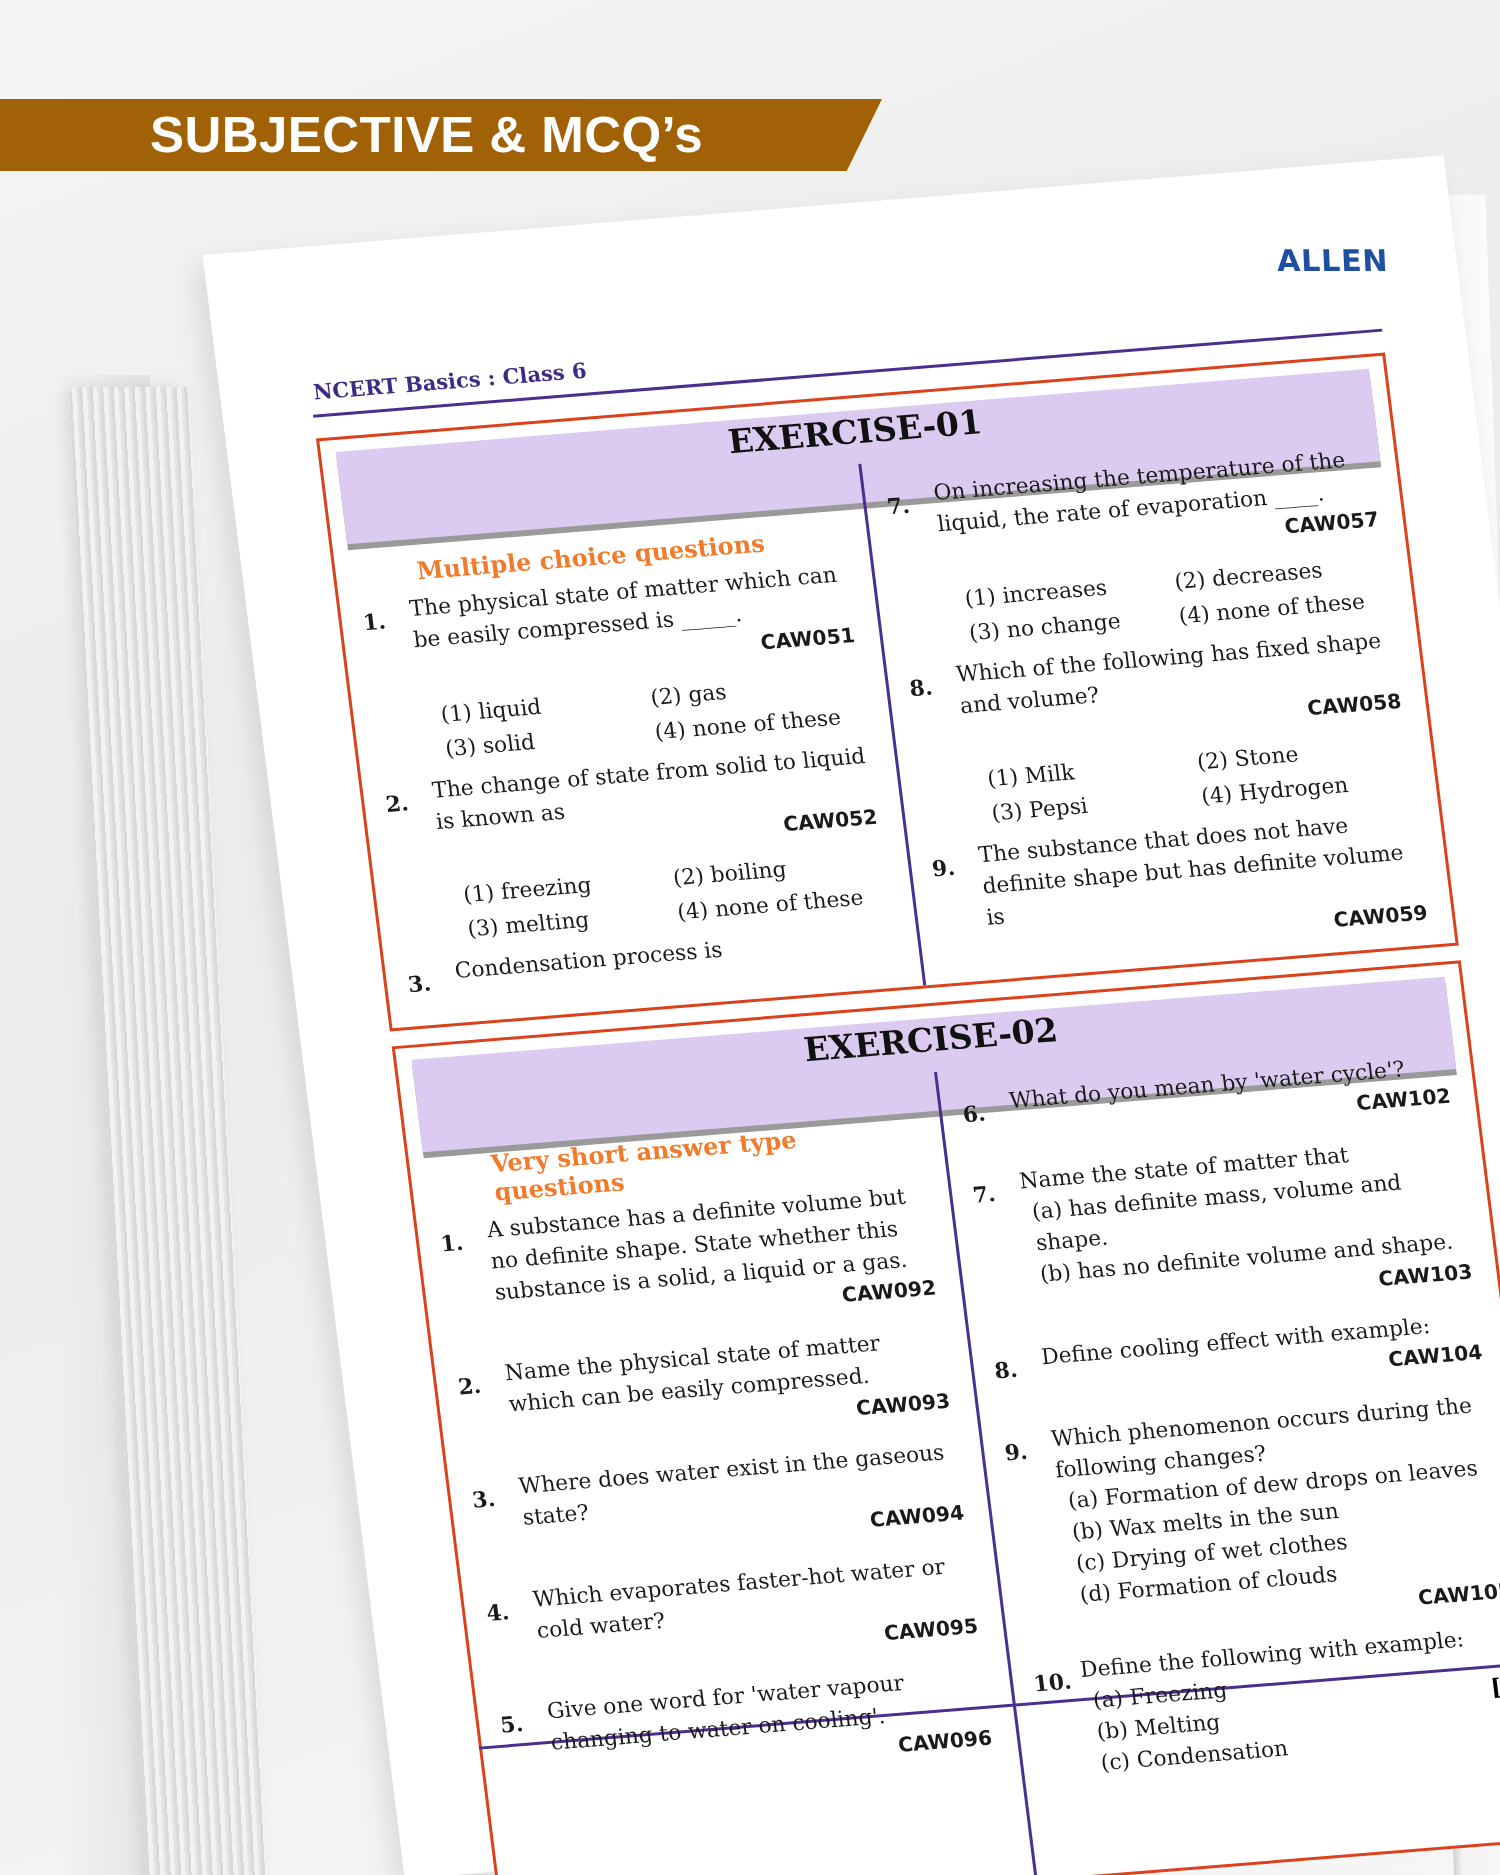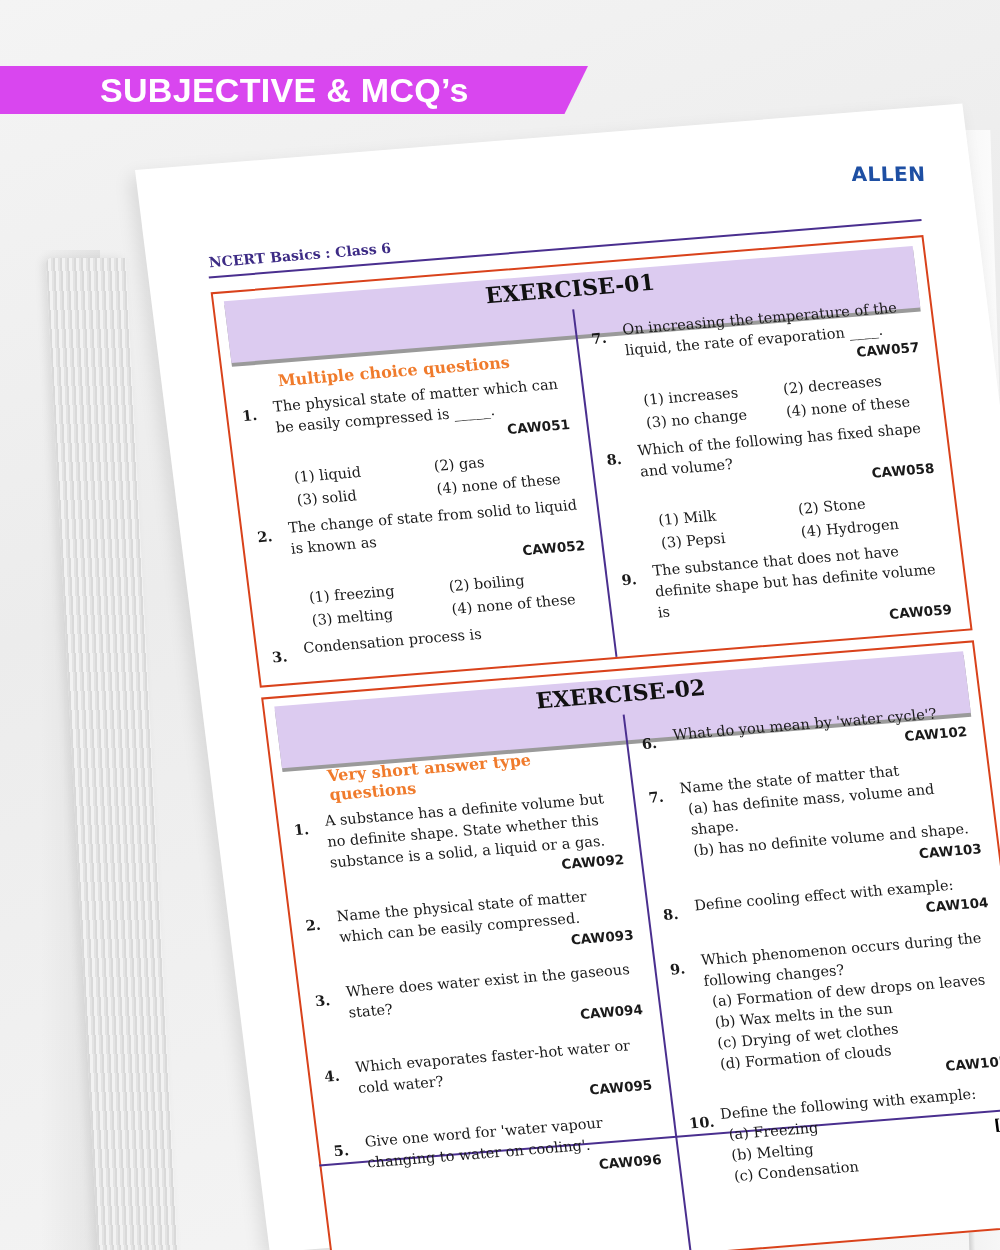--- a/index.html
+++ b/index.html
@@ -4,21 +4,21 @@
 <style>
   * { box-sizing: border-box; margin: 0; padding: 0; }
   html, body { width: 1000px; height: 1250px; overflow: hidden; }
   body {
     position: relative;
     background: linear-gradient(160deg, #f4f4f4 0%, #ececec 40%, #f6f6f6 100%);
     font-family: "DejaVu Serif", "Liberation Serif", serif;
   }
   .banner {
     position: absolute; left: 0; top: 66px; width: 588px; height: 48px;
-    background: #d946ef;
+    background: #a16207;
     clip-path: polygon(0 0, 100% 0, 96% 100%, 0 100%);
     display: flex; align-items: center;
   }
   .banner-title {
     margin-left: 100px; color: #fff;
     font-family: "Liberation Sans", "DejaVu Sans", sans-serif;
     font-weight: 700; font-size: 34px; letter-spacing: 0.3px;
   }
   
   .book-shadow {

